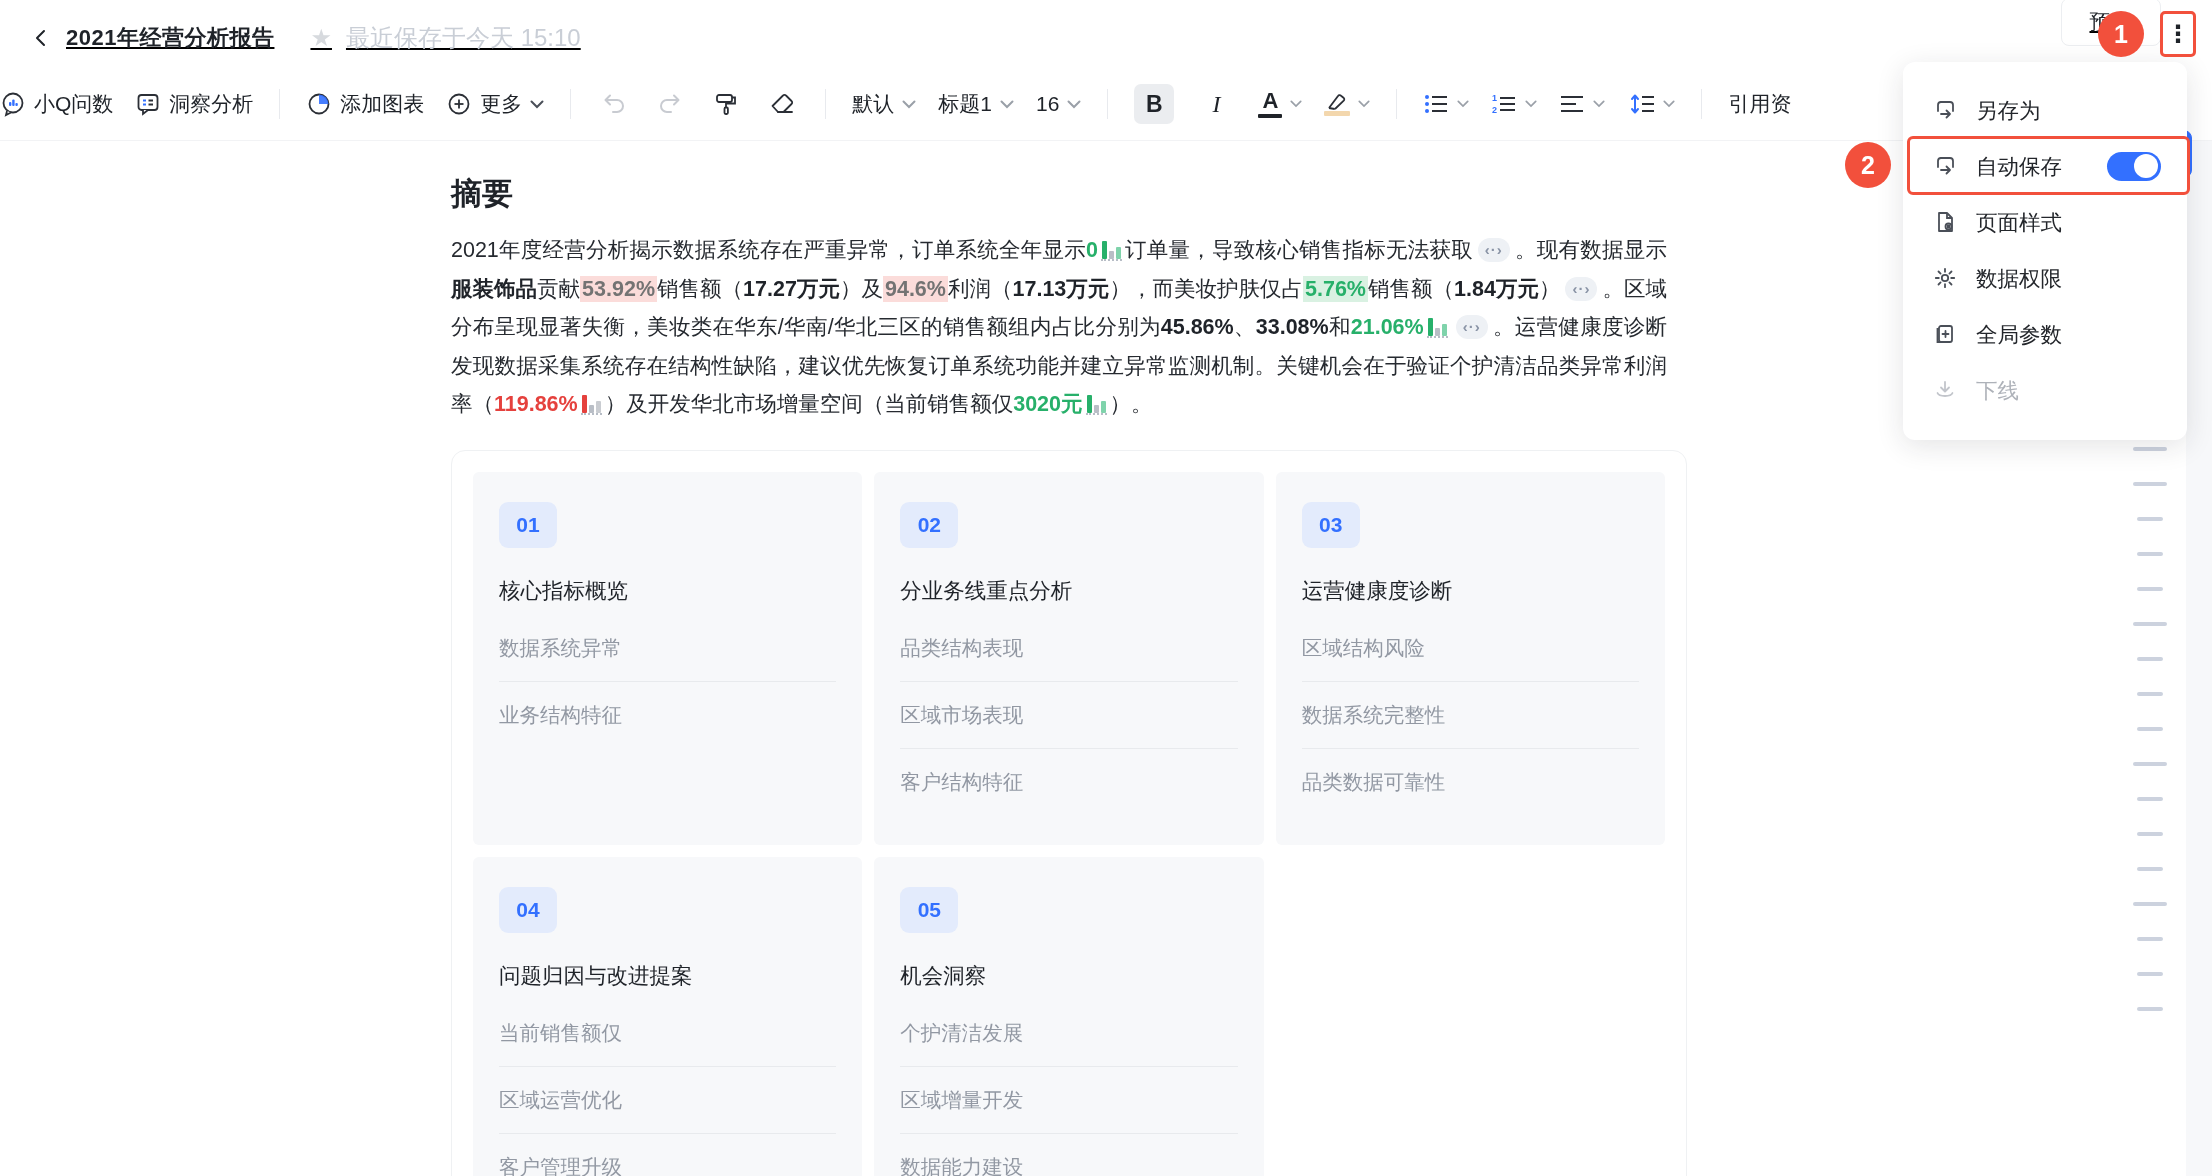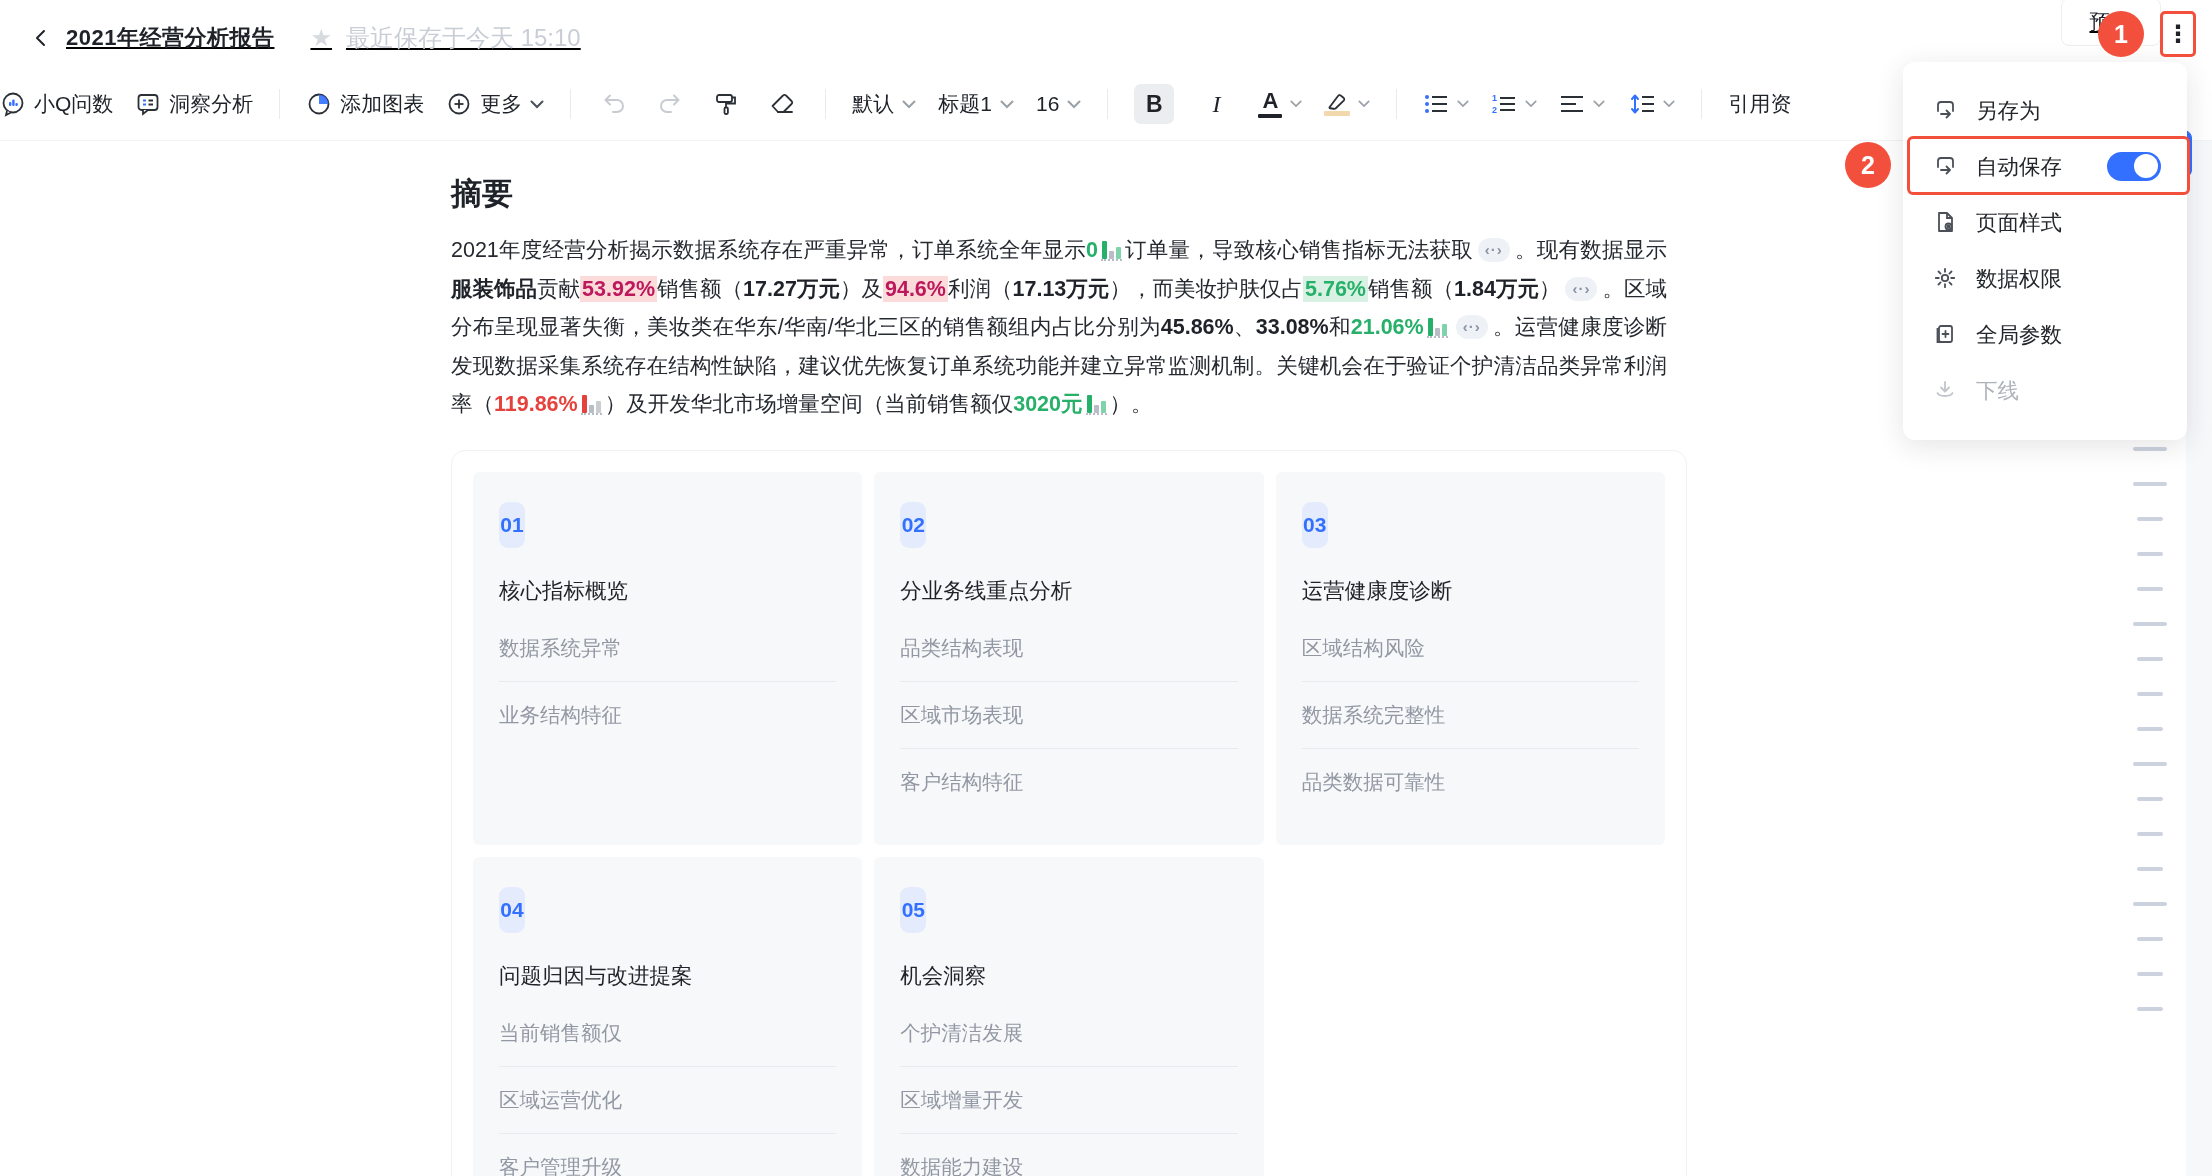--- a/index.html
+++ b/index.html
@@ -49,40 +49,40 @@
   .hl-pen { display:flex; flex-direction:column; align-items:center; cursor:pointer; }
   .hl-pen .bar { width:26px; height:5px; background:#f3d7ad; margin-top:1px; border-radius:1px; }
 
   
   .doc { position:absolute; top:141px; left:451px; width:1236px; }
   .doc h1 { margin-top:32px; font-size:31px; font-weight:700; color:#1f2329; }
   .para { margin-top:16px; width:1216px; font-size:21.5px; line-height:38.5px;
     color:#262a30; text-align:justify; }
   .seg-bold { font-weight:700; color:#1f2329; }
   .seg-red   { color:#e5413d; font-weight:700; }
-  .seg-red-hl{ color:#be185d; font-weight:700; background:#fbdcda; padding:1px 2px; }
+  .seg-red-hl{ color:#737373; font-weight:700; background:#fbdcda; padding:1px 2px; }
   .seg-green { color:#27b06a; font-weight:700; }
   .seg-green-hl{ color:#27b06a; font-weight:700; background:#d9f1e2; padding:1px 2px; }
   .cite { display:inline-flex; align-items:center; justify-content:center;
     min-width:32px; height:24px; border-radius:12px; background:#eef1f5;
     color:#8a94a6; font-size:15px; font-weight:700; vertical-align:2px; margin:0 5px;
     letter-spacing:1px; cursor:pointer; }
   .mini-chart { display:inline-flex; align-items:flex-end; gap:2px; height:20px;
     border-bottom:2px dotted #b7bdc6; vertical-align:-2px; margin:0 3px; padding:0 1px; cursor:pointer;}
   .mini-chart i { display:block; width:5px; border-radius:1px; }
   .mini-chart .b1 { height:18px; } .mini-chart .b2 { height:8px; background:#b9bec6;} .mini-chart .b3 { height:12px; }
   .mini-chart.g .b1 { background:#27b06a; } .mini-chart.g .b3 { background:#7fd3ab; }
   .mini-chart.r .b1 { background:#e5413d; } .mini-chart.r .b3 { background:#c9ccd1; }
 
   
   .cards-wrap { margin-top:26px; width:1236px; border:1px solid #eff1f3;
     border-radius:14px; padding:21px; display:grid;
     grid-template-columns:repeat(3,1fr); gap:12px; background:#fff; }
   .card { background:#f7f8fa; border-radius:6px; padding:30px 26px; min-height:328px; cursor:pointer;}
-  .card-num { width:26px; height:46px; border-radius:9px; background:#e3ebfc;
+  .card-num { width:58px; height:46px; border-radius:9px; background:#e3ebfc;
     color:#3370ff; font-size:21px; font-weight:600; display:flex; align-items:center;
     justify-content:center; }
   .card-title { margin-top:28px; font-size:21.5px; font-weight:400; color:#1f2329; }
   .card-items { margin-top:10px; }
   .card-item { padding:19px 0; font-size:20.5px; color:#9298a3; border-bottom:1px solid #e8eaed; cursor:pointer;}
   .card-item:last-child { border-bottom:none; }
 
   
   .gutter { position:absolute; top:141px; right:0; width:26px; bottom:0; background:#f7f8fa; z-index:1;}
   .dashes { position:absolute; top:447px; left:2128px; width:44px; z-index:1; }

